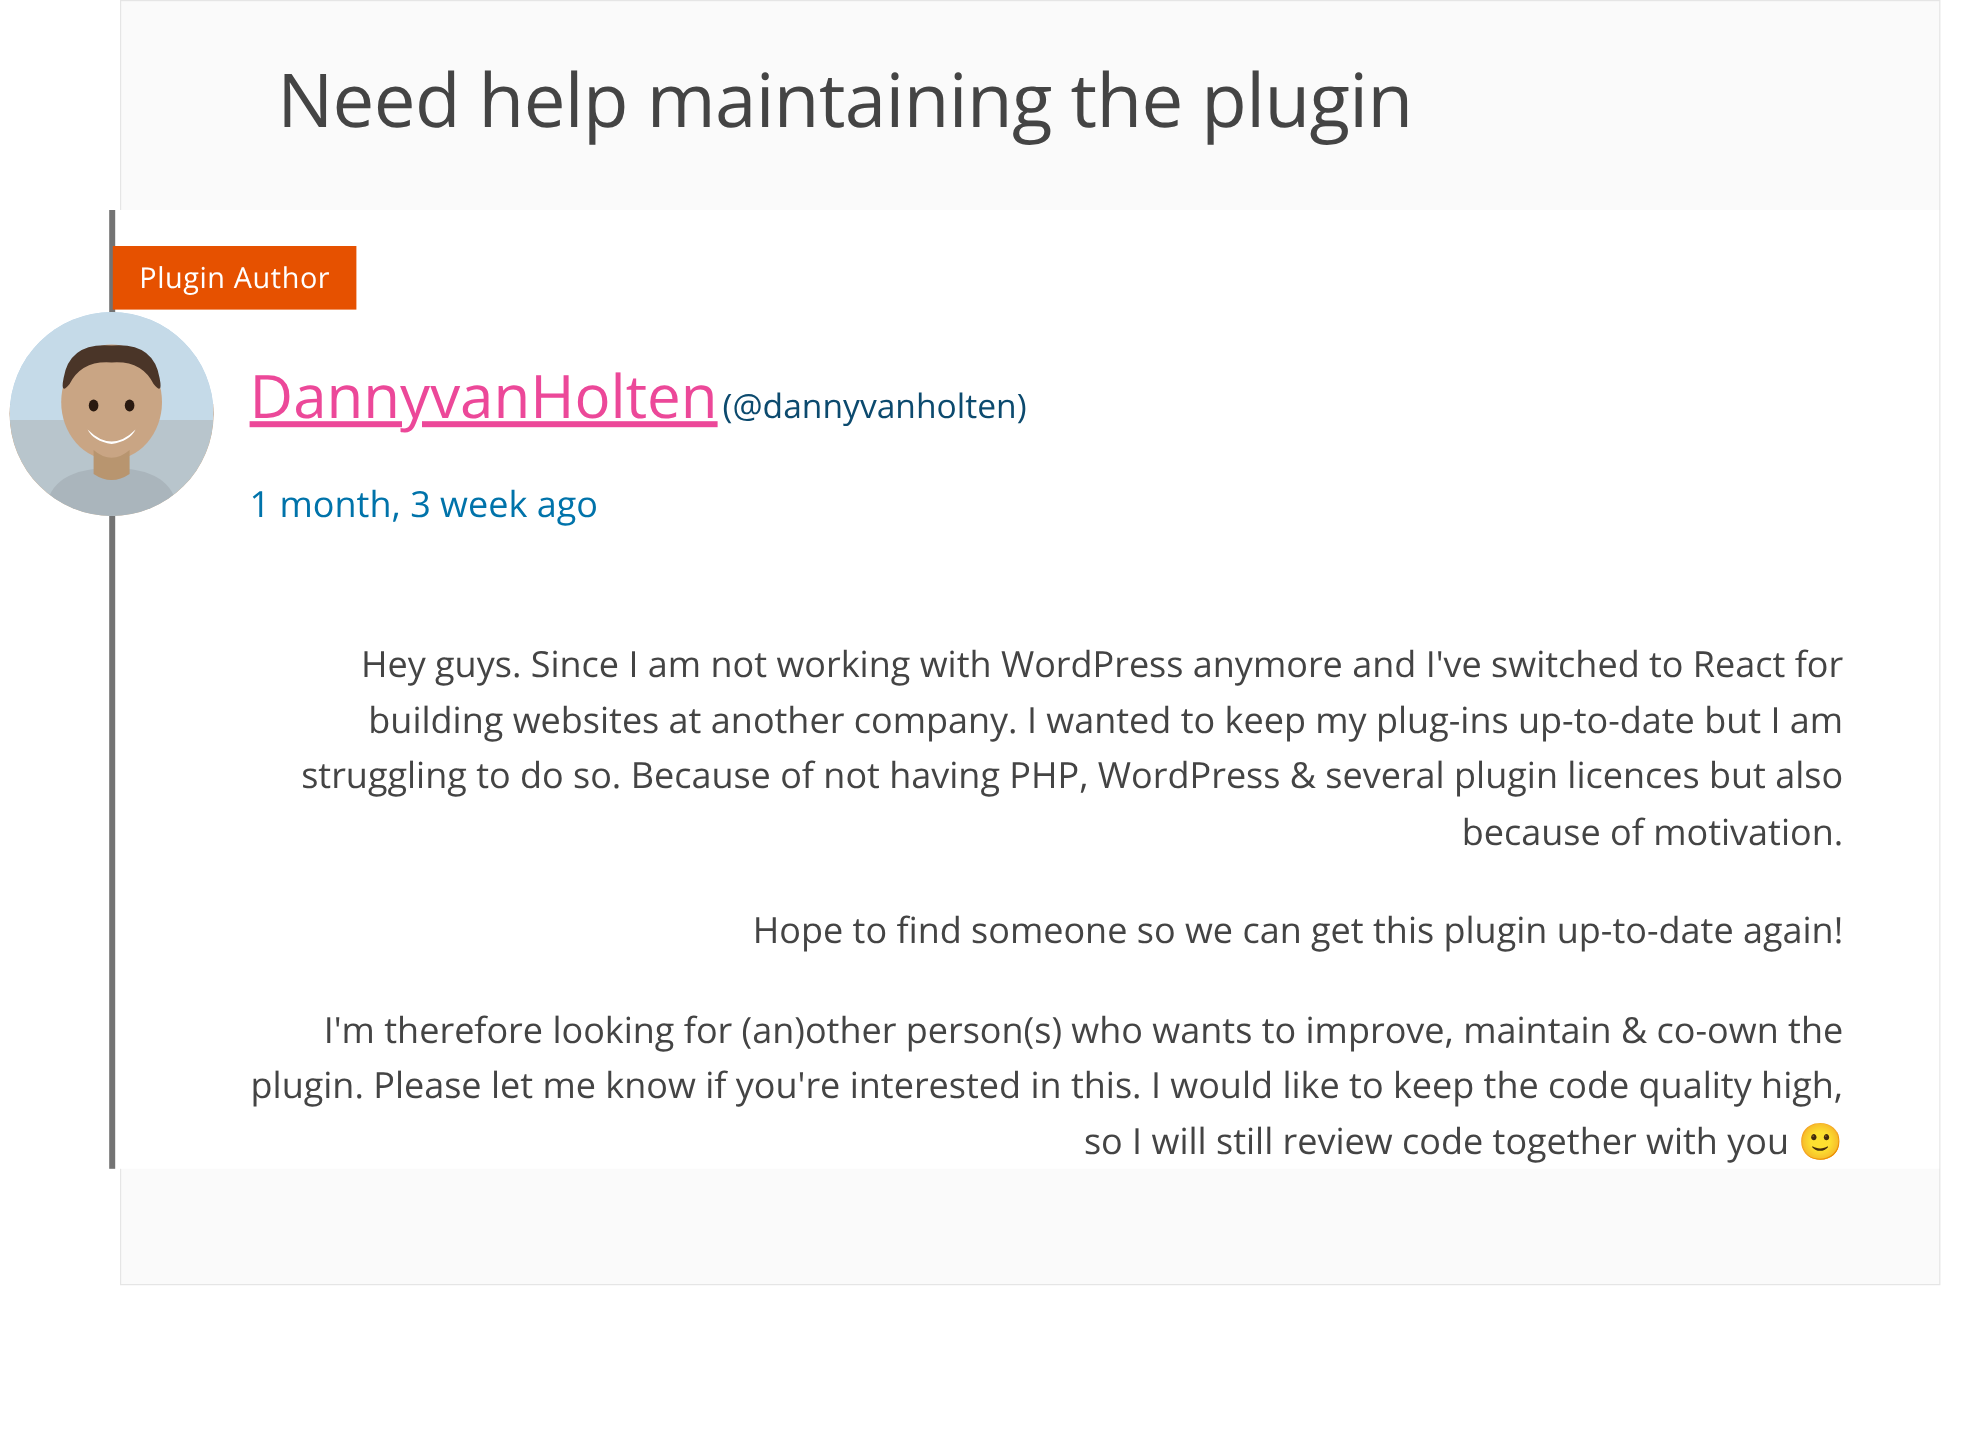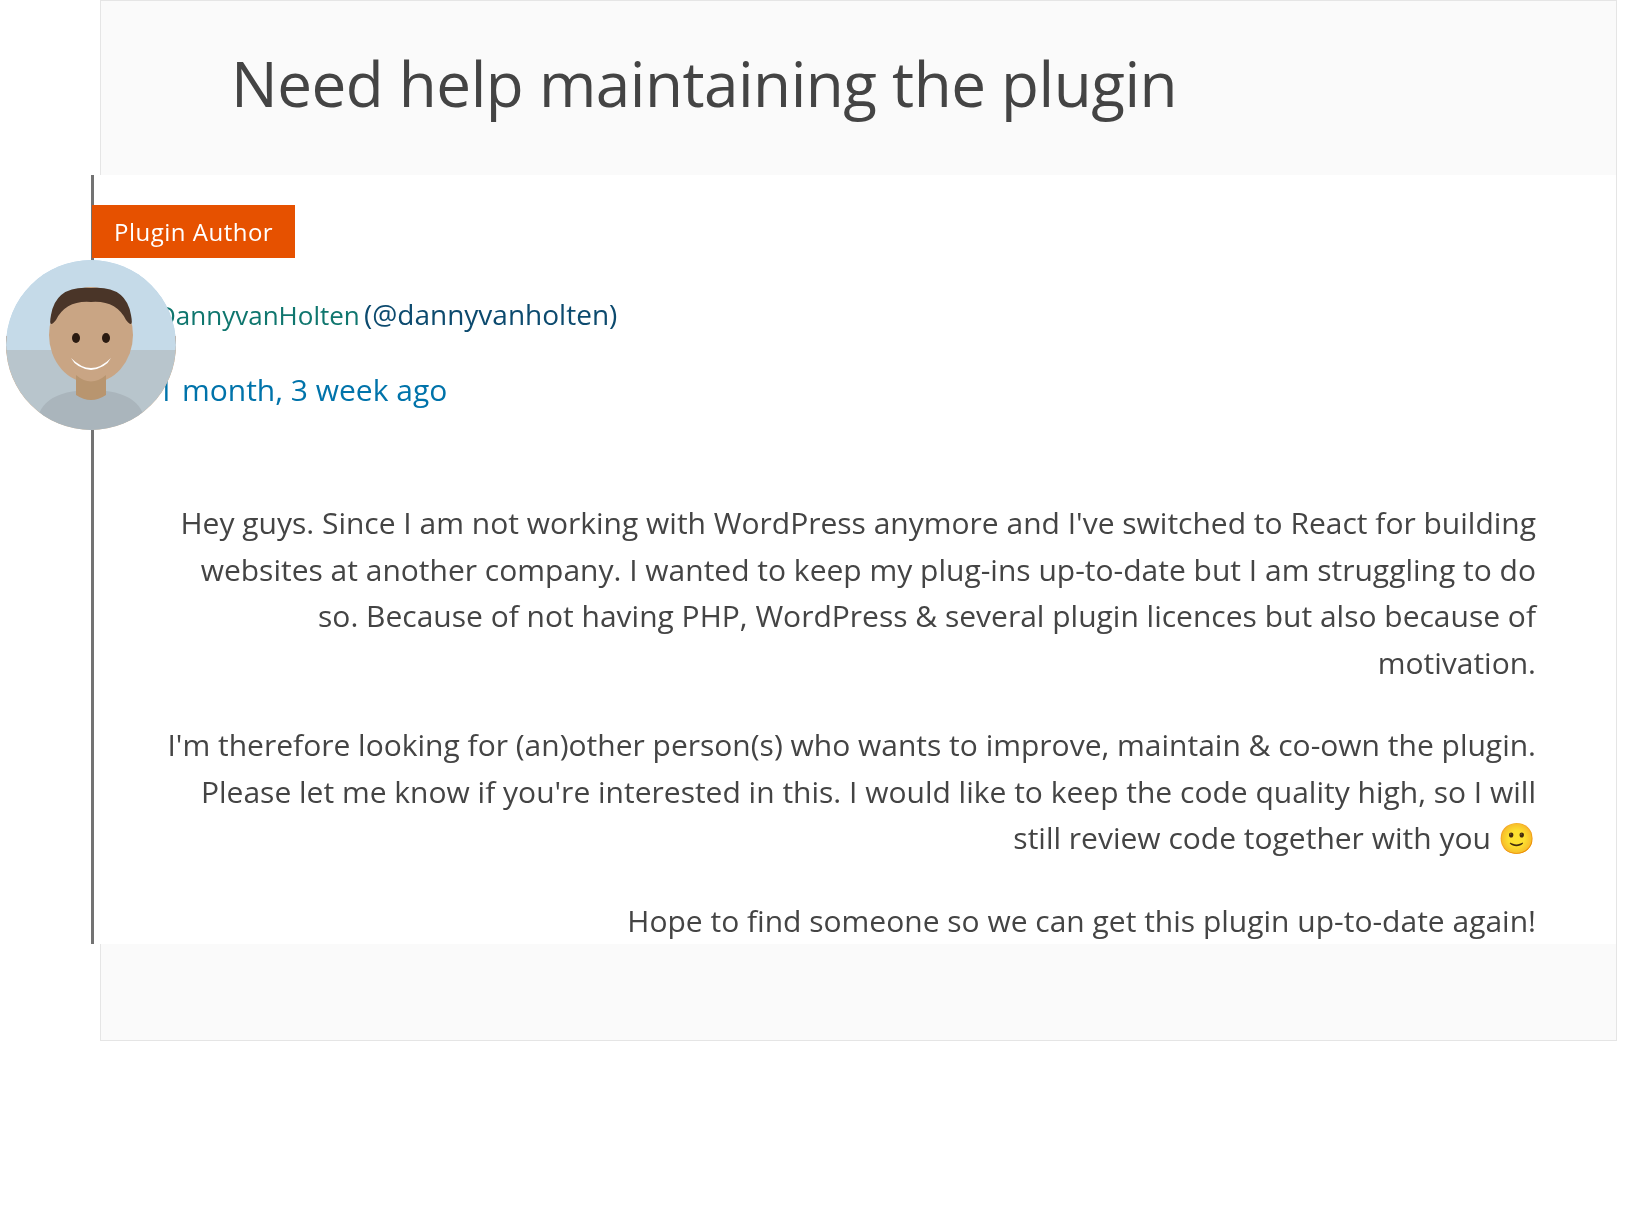--- a/index.html
+++ b/index.html
@@ -23,23 +23,23 @@
     }
     .title {
       font-size: 62px;
       font-weight: 400;
       color: #444;
       padding: 40px 0 50px 130px;
       letter-spacing: -0.5px;
     }
     .post-wrap {
       position: relative;
-      border-left: 3px solid #737373;
+      border-left: 5px solid #737373;
       margin-left: -10px;
-      padding-left: 63px;
+      padding-left: 112px;
       padding-right: 80px;
       background: #fff;
     }
     .badge {
       position: absolute;
       left: -2px;
       top: 30px;
       background: #e65100;
       color: #fff;
       font-size: 24px;
@@ -58,23 +58,24 @@
       display: flex;
       align-items: center;
       justify-content: center;
     }
     .avatar svg { width: 100%; height: 100%; }
     .author-row {
       padding-top: 120px;
       padding-bottom: 36px;
     }
     .author-name {
-      color: #0f766e;
-      font-size: 26px;
+      color: #ec4899;
+      font-size: 50px;
       font-weight: 400;
+      text-decoration: underline;
     }
     .author-handle {
       color: #0c4a6e;
       font-size: 28px;
       font-weight: 400;
     }
     .timestamp {
       color: #0073aa;
       font-size: 30px;
       padding-bottom: 60px;
@@ -119,18 +120,18 @@
           </g>
         </svg>
       </div>
       <div class="author-row">
         <a class="author-name">DannyvanHolten</a>
         <span class="author-handle">(@dannyvanholten)</span>
       </div>
       <a class="timestamp">1 month, 3 week ago</a>
       <div class="body">
         <p>Hey guys. Since I am not working with WordPress anymore and I've switched to React for building websites at another company. I wanted to keep my plug-ins up-to-date but I am struggling to do so. Because of not having PHP, WordPress &amp; several plugin licences but also because of motivation.</p>
+        <p>Hope to find someone so we can get this plugin up-to-date again!</p>
         <p>I'm therefore looking for (an)other person(s) who wants to improve, maintain &amp; co-own the plugin. Please let me know if you're interested in this. I would like to keep the code quality high, so I will still review code together with you 🙂</p>
-        <p>Hope to find someone so we can get this plugin up-to-date again!</p>
       </div>
     </div>
   </div>
 </div>
 
 </body></html>

